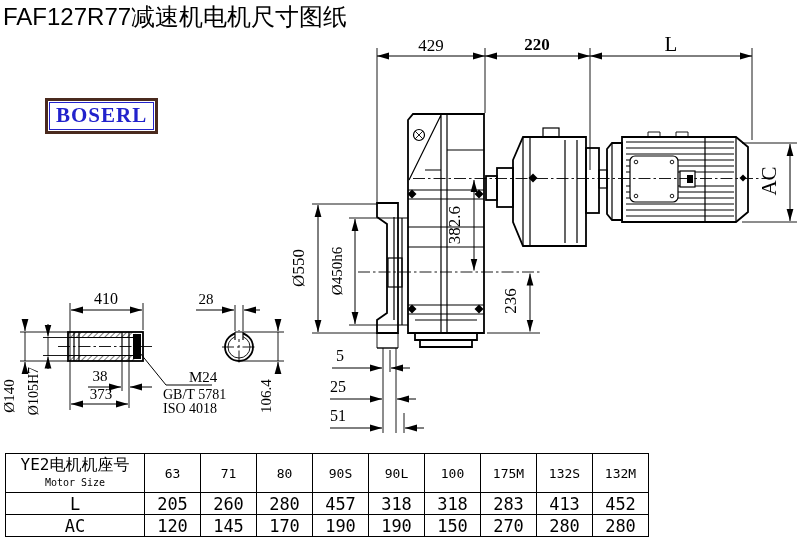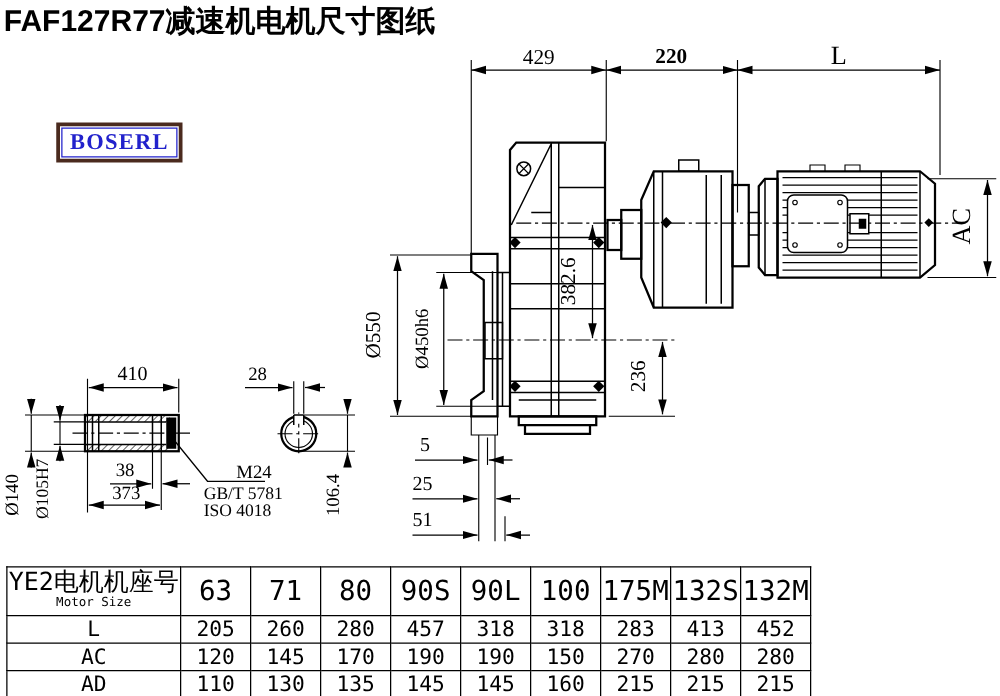--- a/index.html
+++ b/index.html
@@ -1,42 +1,42 @@
 <!DOCTYPE html>
 <html><head>
 <meta charset="utf-8">
 <style>
   html,body{margin:0;padding:0;background:#fff;}
   body{width:800px;height:557px;position:relative;overflow:hidden;
        font-family:"Liberation Sans",sans-serif;color:#000;}
-  .page-title{position:absolute;left:3px;top:1px;font-size:24px;font-weight:700;
+  .page-title{position:absolute;left:3px;top:1px;font-size:24px;font-weight:400;
        letter-spacing:0px;white-space:nowrap;}
   .logo-box{position:absolute;left:45px;top:98px;border:3px solid #4a2a1e;
        background:#fff;padding:1px;}
   .logo-inner{border:1px solid #2222cc;padding:0px 6px 1px 6px;}
-  .logo-text{font-family:"Liberation Serif",serif;font-weight:bold;font-size:18px;
+  .logo-text{font-family:"Liberation Serif",serif;font-weight:bold;font-size:21px;
        color:#2222cc;letter-spacing:1px;}
   svg{position:absolute;left:0;top:0;}
   svg text{font-family:"Liberation Serif",serif;fill:#000;}
   .thick{stroke:#000;stroke-width:1.8;fill:none;}
   .med{stroke:#000;stroke-width:1.2;fill:none;}
   .thin{stroke:#000;stroke-width:0.9;fill:none;}
   .fin{stroke:#000;stroke-width:1;fill:none;}
   .cl{stroke:#000;stroke-width:0.9;fill:none;stroke-dasharray:12 3 2.5 3;}
   .dim{stroke:#000;stroke-width:1;fill:none;}
   .wfill{fill:#fff;stroke:#000;stroke-width:1.2;}
   .spec-table{position:absolute;left:5px;top:453px;border-collapse:collapse;
        table-layout:fixed;font-family:"DejaVu Sans Mono",monospace;}
   .spec-table td,.spec-table th{border:1.6px solid #000;text-align:center;
        vertical-align:middle;padding:0;font-weight:normal;}
   .spec-table .c0{width:138px;}
   .spec-table .cv{width:55px;}
-  .hdr-zh{font-size:20px;line-height:18px;}
+  .hdr-zh{font-size:16px;line-height:18px;}
   .hdr-en{font-size:10px;line-height:17px;}
-  .size-cell{font-size:22px;height:38px;}
+  .size-cell{font-size:13px;height:38px;}
   .val-row td{font-size:17px;height:21px;}
 </style>
 </head>
 <body>
 
 <div class="page-title">FAF127R77减速机电机尺寸图纸</div>
 
 <div class="logo-box">
   <div class="logo-inner">
     <span class="logo-text">BOSERL</span>
@@ -229,26 +229,14 @@
     <td>120</td>
     <td>145</td>
     <td>170</td>
     <td>190</td>
     <td>190</td>
     <td>150</td>
     <td>270</td>
     <td>280</td>
     <td>280</td>
   </tr>
-  <tr class="val-row">
-    <td>AD</td>
-    <td>110</td>
-    <td>130</td>
-    <td>135</td>
-    <td>145</td>
-    <td>145</td>
-    <td>160</td>
-    <td>215</td>
-    <td>215</td>
-    <td>215</td>
-  </tr>
 </tbody>
   </table>
 
 </body></html>

